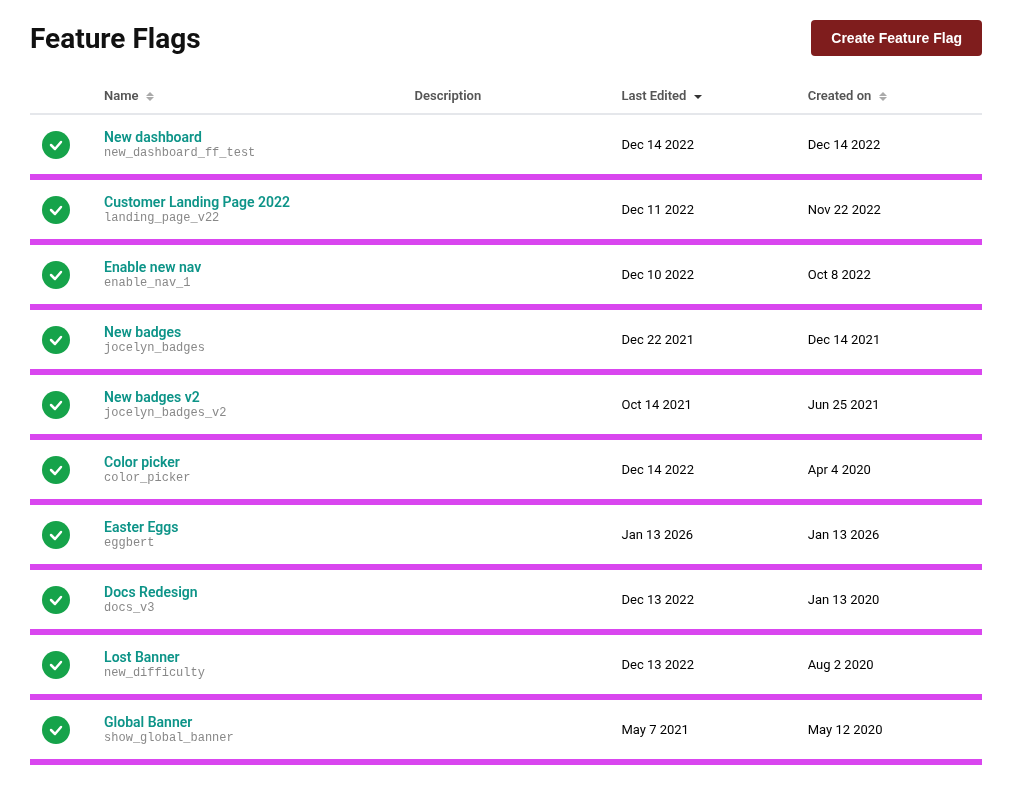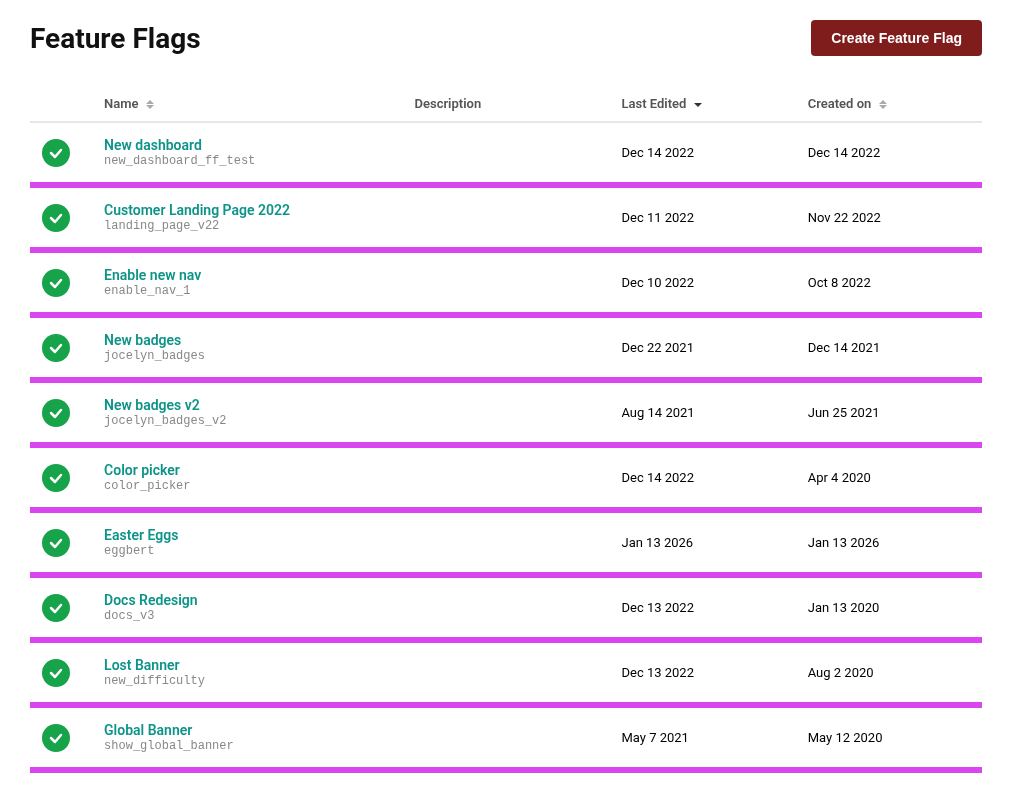--- a/index.html
+++ b/index.html
@@ -11,21 +11,21 @@
     }
     .page {
       max-width: 1012px;
       margin: 0 auto;
       padding: 20px 30px;
     }
     .header {
       display: flex;
       justify-content: space-between;
       align-items: center;
-      margin-bottom: 30px;
+      margin-bottom: 22px;
     }
     .page-title {
       font-size: 28px;
       font-weight: 700;
       color: #111;
     }
     .create-btn {
       background: #7f1d1d;
       color: #fff;
       border: none;
@@ -230,21 +230,21 @@
         <svg viewBox="0 0 16 16">
           <polyline points="3,8 7,12 13,5"></polyline>
         </svg>
       </div>
     </td>
           <td class="col-name">
       <span class="flag-name">New badges v2</span>
       <span class="flag-slug">jocelyn_badges_v2</span>
     </td>
           <td class="col-desc"></td>
-          <td class="col-lastedited date-cell">Aug 14 2021</td>
+          <td class="col-lastedited date-cell">Oct 14 2021</td>
           <td class="col-createdon date-cell">Jun 25 2021</td>
         </tr>
         <tr>
           <td class="col-status">
       <div class="check-circle">
         <svg viewBox="0 0 16 16">
           <polyline points="3,8 7,12 13,5"></polyline>
         </svg>
       </div>
     </td>

